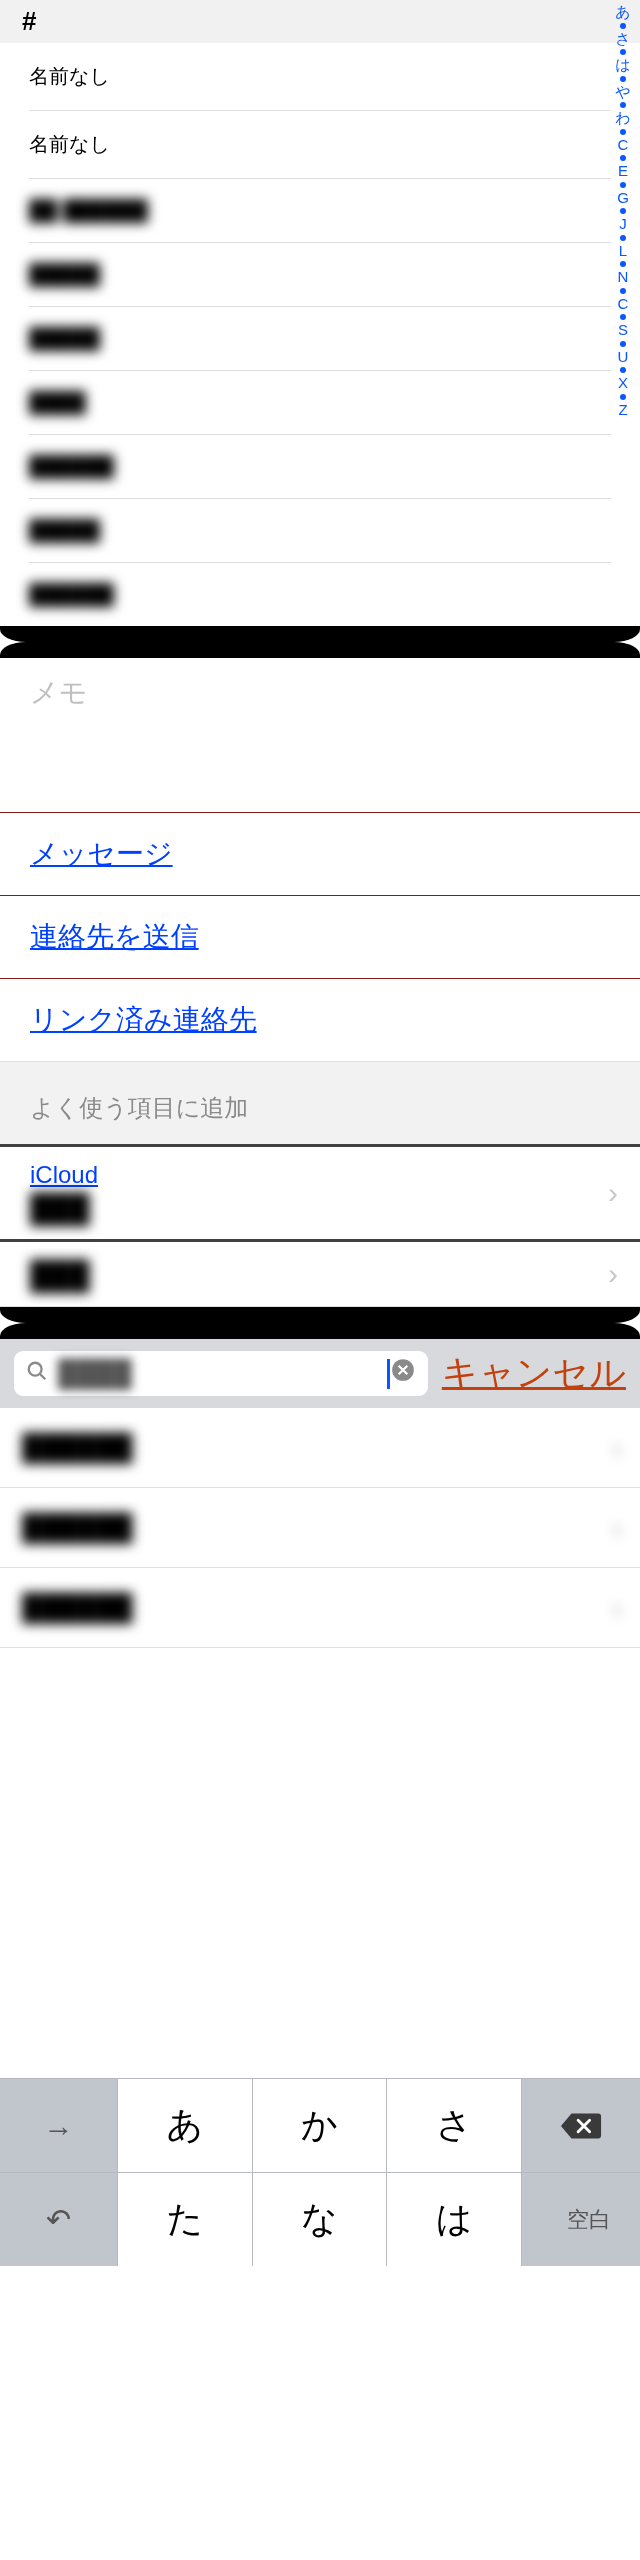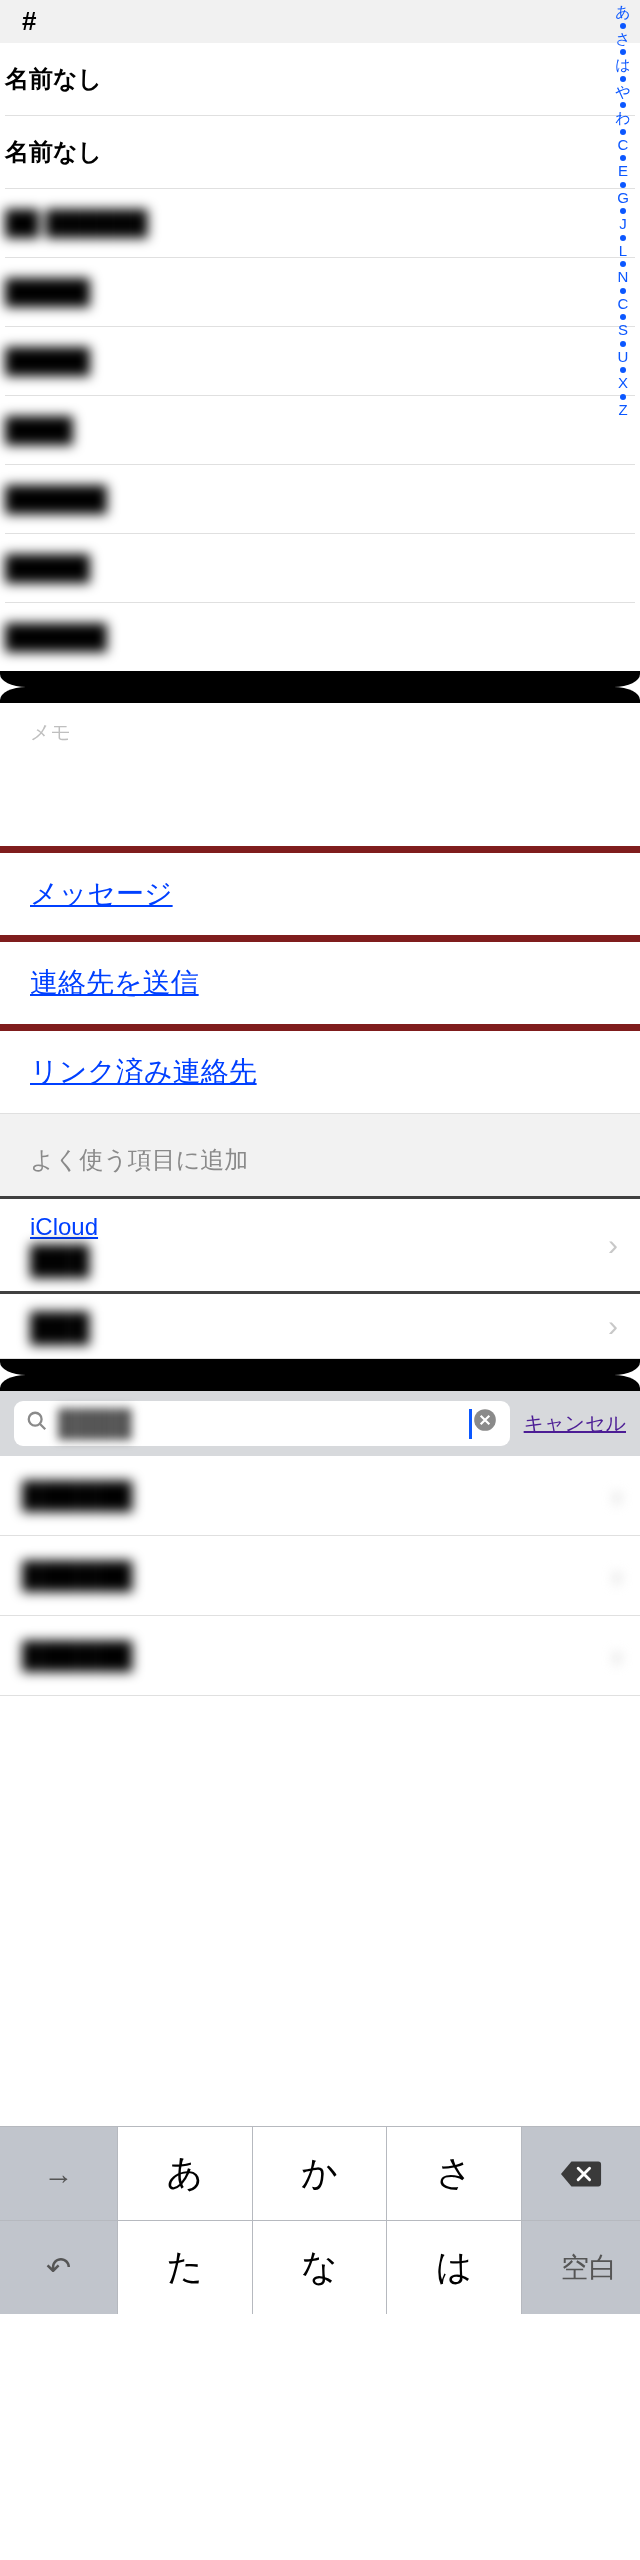--- a/index.html
+++ b/index.html
@@ -3,46 +3,46 @@
 <meta charset="utf-8">
 <style>
   html,body{margin:0;padding:0;font-family:-apple-system,"Hiragino Sans","Hiragino Kaku Gothic ProN",sans-serif;background:#fff;color:#000;}
   *{box-sizing:border-box;}
   .screen{width:640px;position:relative;}
   
   .panel{position:relative;background:#fff;}
   .sep{height:16px;background:#000;border-radius:0 0 26px 26px / 0 0 13px 13px;}
   .sep-top{height:16px;background:#000;border-radius:26px 26px 0 0 / 13px 13px 0 0;}
   .section-header{background:#f1f1f1;padding:6px 22px;font-weight:700;font-size:26px;}
-  .row{border-bottom:1px solid #e0e0e0;padding:20px 0;margin:0 5px;font-size:24px;font-weight:700;}
+  .row{border-bottom:1px solid #e0e0e0;padding:20px 0;margin:0 29px;font-size:20px;font-weight:400;}
   .row.blur span{filter:blur(6px);}
   
   .index{position:absolute;right:2px;top:0;bottom:0;width:30px;display:flex;flex-direction:column;align-items:center;justify-content:flex-start;font-size:15px;color:#0b57ff;gap:2px;padding-top:4px;}
   .index span{line-height:1.1;}
   .index .dot{width:6px;height:6px;border-radius:50%;background:#0b57ff;display:block;}
   
   .detail{background:#f2f2f2;padding-top:0;}
   .detail .card{background:#fff;margin:0;}
   .memo-block{padding:16px 30px 100px 30px;}
-  .memo-label{color:#bfbfbf;font-size:20px;}
-  .link-row{border-top:7px solid #7f1d1d;padding:22px 30px;}
+  .memo-label{color:#bfbfbf;font-size:28px;}
+  .link-row{border-top:1px solid #7f1d1d;padding:22px 30px;}
   .link-row a{color:#0040ff;font-size:28px;text-decoration:underline;}
   .grp-label{color:#8a8a8a;font-size:24px;padding:30px 30px 20px 30px;}
   .linked-row{background:#fff;border-top:3px solid #404040;padding:14px 30px;position:relative;}
   .linked-row .src{color:#0040ff;font-size:24px;text-decoration:underline;}
   .linked-row .name{font-size:28px;font-weight:700;filter:blur(6px);margin-top:4px;}
   .chev{position:absolute;right:22px;top:50%;transform:translateY(-50%);color:#c8c8c8;font-size:30px;}
   
   .searchbar{display:flex;align-items:center;background:#d7d9dc;padding:10px 14px;gap:14px;}
   .searchfield{flex:1;background:#fff;border-radius:9px;display:flex;align-items:center;padding:6px 12px;position:relative;}
   .searchfield .mag{color:#8a8a8a;font-size:24px;margin-right:10px;}
   .searchfield .blurval{font-size:26px;filter:blur(5px);color:#555;flex:1;}
   .searchfield .caret{width:3px;height:30px;background:#0b57ff;display:inline-block;margin-left:2px;}
   .clearbtn{color:#8a8a8a;font-size:26px;}
-  .cancel{color:#4c1d95;font-size:20px;text-decoration:underline;white-space:nowrap;text-align:center;}
+  .cancel{color:#c2410c;font-size:36px;text-decoration:underline;white-space:nowrap;text-align:center;}
   .result-row{border-bottom:1px solid #e0e0e0;padding:24px 22px;position:relative;font-size:26px;font-weight:700;}
   .result-row span{filter:blur(6px);}
   .result-row .chev{right:18px;}
   .filler{height:430px;}
   
   .kbd{background:#d3d6dc;}
   .krow{display:flex;height:94px;}
   .key{flex:1;display:flex;align-items:center;justify-content:center;font-size:36px;border-right:1px solid #b6b9bf;border-top:1px solid #b6b9bf;background:#fff;}
   .key.sys{background:#c1c5cc;color:#555;font-size:30px;}
   .key.del svg{width:42px;height:30px;}
@@ -184,18 +184,18 @@
               <path d="M12 2 H40 a3 3 0 0 1 3 3 V25 a3 3 0 0 1 -3 3 H12 L1 15 Z" fill="#3a3a3a"></path>
               <path d="M19 9 L31 21 M31 9 L19 21" stroke="#fff" stroke-width="3" stroke-linecap="round"></path>
             </svg>
         </div>
       </div>
       <div class="krow">
         <div class="key sys kw-side">↶</div>
         <div class="key">た</div>
         <div class="key">な</div>
         <div class="key">は</div>
-        <div class="key sys kw-side" style="font-size:28px;padding-left:16px;">空白</div>
+        <div class="key sys kw-side" style="font-size:22px;padding-left:16px;">空白</div>
       </div>
     </div>
   </div>
 
 </div>
 
 </body></html>

